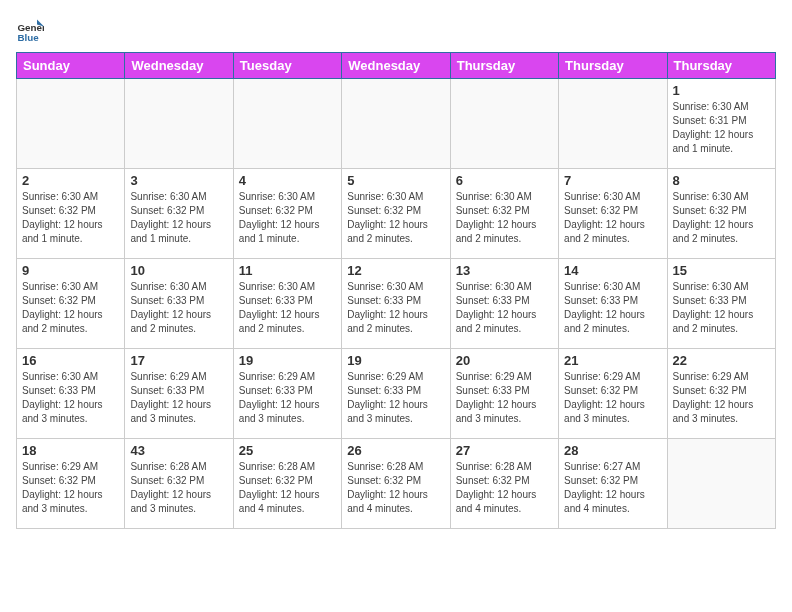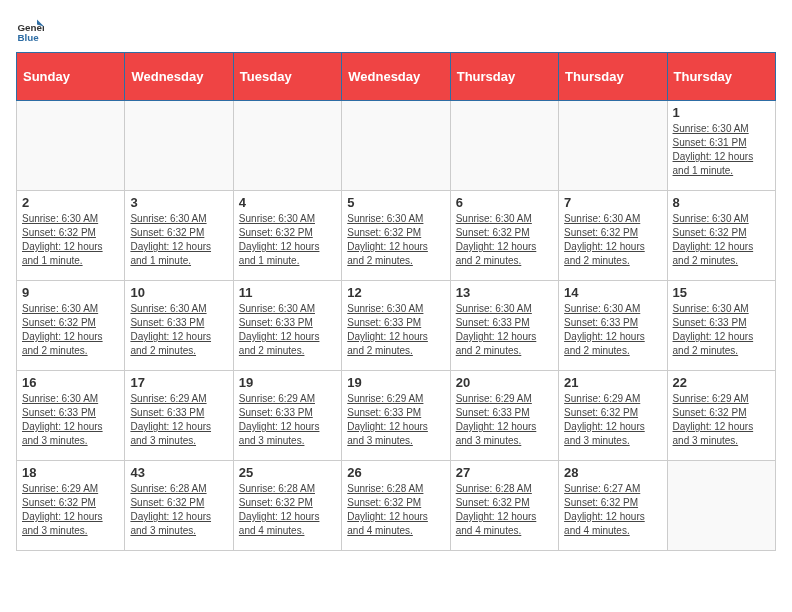--- a/index.html
+++ b/index.html
@@ -35,24 +35,24 @@
     }
     .location-title {
       font-size: 15px;
       color: #444;
     }
     .calendar {
       width: 100%;
       border-collapse: collapse;
     }
     .calendar th {
-      background-color: #ef4444;
+      background-color: #d946ef;
       color: #fff;
       font-size: 13px;
-      padding: 16px 6px;
+      padding: 5px 6px;
       text-align: left;
       border: 1px solid #2e6da4;
     }
     .calendar td {
       vertical-align: top;
       border: 1px solid #ccc;
       padding: 4px 5px;
       width: calc(100% / 7);
       min-height: 80px;
       font-size: 10.5px;
@@ -65,21 +65,20 @@
     .day-num {
       font-size: 13px;
       font-weight: bold;
       display: block;
       margin-bottom: 2px;
     }
     .day-info {
       font-size: 10px;
       color: #444;
       line-height: 1.4;
-      text-decoration: underline;
     }
     tr.week-row td {
       height: 90px;
     }
   </style>
 </head>
 <body>
 
 <div class="header-area">
   <div class="logo">

